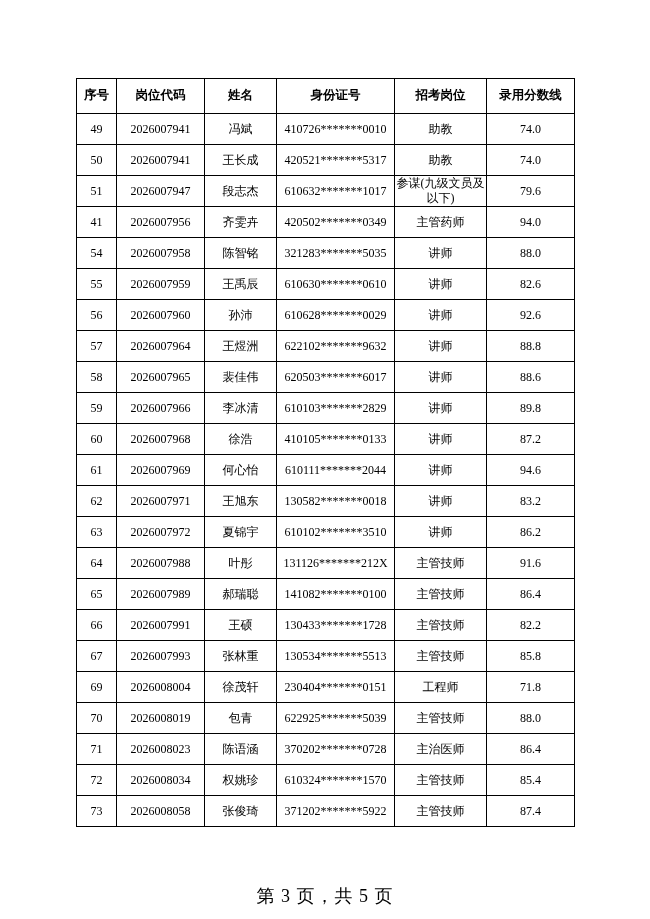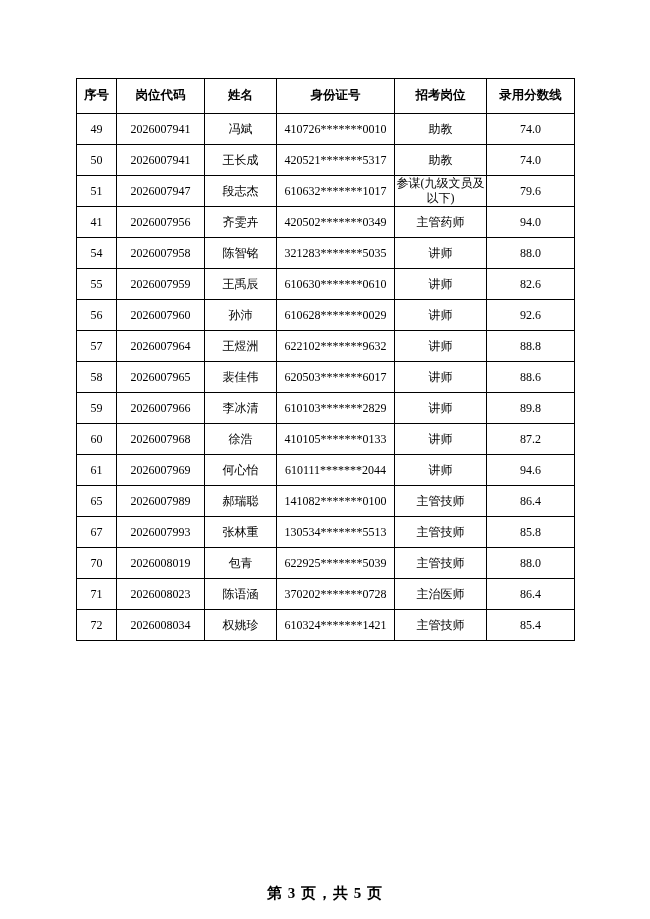--- a/index.html
+++ b/index.html
@@ -67,22 +67,22 @@
     line-height: 1.15;
     padding: 1px 2px;
     margin-top: 32px;
   }
   .footer {
     position: absolute;
     left: 0;
     top: 884px;
     width: 650px;
     text-align: center;
-    font-size: 15px;
-    font-weight: bold;
+    font-size: 18px;
+    font-weight: normal;
     font-family: "Liberation Serif", "DejaVu Serif", serif;
     letter-spacing: 1px;
   }
 </style>
 </head>
 <body>
 
 <div class="page">
 
   <div class="table-wrap">
@@ -196,34 +196,74 @@
           </tr>
           <tr>
             <td>61</td>
             <td>2026007969</td>
             <td>何心怡</td>
             <td class="idnum">610111*******2044</td>
             <td>讲师</td>
             <td>94.6</td>
           </tr>
           <tr>
+            <td>62</td>
+            <td>2026007971</td>
+            <td>王旭东</td>
+            <td class="idnum">130582*******0018</td>
+            <td>讲师</td>
+            <td>83.2</td>
+          </tr>
+          <tr>
+            <td>63</td>
+            <td>2026007972</td>
+            <td>夏锦宇</td>
+            <td class="idnum">610102*******3510</td>
+            <td>讲师</td>
+            <td>86.2</td>
+          </tr>
+          <tr>
+            <td>64</td>
+            <td>2026007988</td>
+            <td>叶彤</td>
+            <td class="idnum">131126*******212X</td>
+            <td>主管技师</td>
+            <td>91.6</td>
+          </tr>
+          <tr>
             <td>65</td>
             <td>2026007989</td>
             <td>郝瑞聪</td>
             <td class="idnum">141082*******0100</td>
             <td>主管技师</td>
             <td>86.4</td>
           </tr>
           <tr>
+            <td>66</td>
+            <td>2026007991</td>
+            <td>王硕</td>
+            <td class="idnum">130433*******1728</td>
+            <td>主管技师</td>
+            <td>82.2</td>
+          </tr>
+          <tr>
             <td>67</td>
             <td>2026007993</td>
             <td>张林重</td>
             <td class="idnum">130534*******5513</td>
             <td>主管技师</td>
             <td>85.8</td>
+          </tr>
+          <tr>
+            <td>69</td>
+            <td>2026008004</td>
+            <td>徐茂轩</td>
+            <td class="idnum">230404*******0151</td>
+            <td>工程师</td>
+            <td>71.8</td>
           </tr>
           <tr>
             <td>70</td>
             <td>2026008019</td>
             <td>包青</td>
             <td class="idnum">622925*******5039</td>
             <td>主管技师</td>
             <td>88.0</td>
           </tr>
           <tr>
@@ -231,23 +271,31 @@
             <td>2026008023</td>
             <td>陈语涵</td>
             <td class="idnum">370202*******0728</td>
             <td>主治医师</td>
             <td>86.4</td>
           </tr>
           <tr>
             <td>72</td>
             <td>2026008034</td>
             <td>权姚珍</td>
-            <td class="idnum">610324*******1421</td>
+            <td class="idnum">610324*******1570</td>
             <td>主管技师</td>
             <td>85.4</td>
+          </tr>
+          <tr>
+            <td>73</td>
+            <td>2026008058</td>
+            <td>张俊琦</td>
+            <td class="idnum">371202*******5922</td>
+            <td>主管技师</td>
+            <td>87.4</td>
           </tr>
         </tbody>
     </table>
   </div>
 
   <div class="footer">第 3 页，共 5 页</div>
 
 </div>
 
 </body></html>

